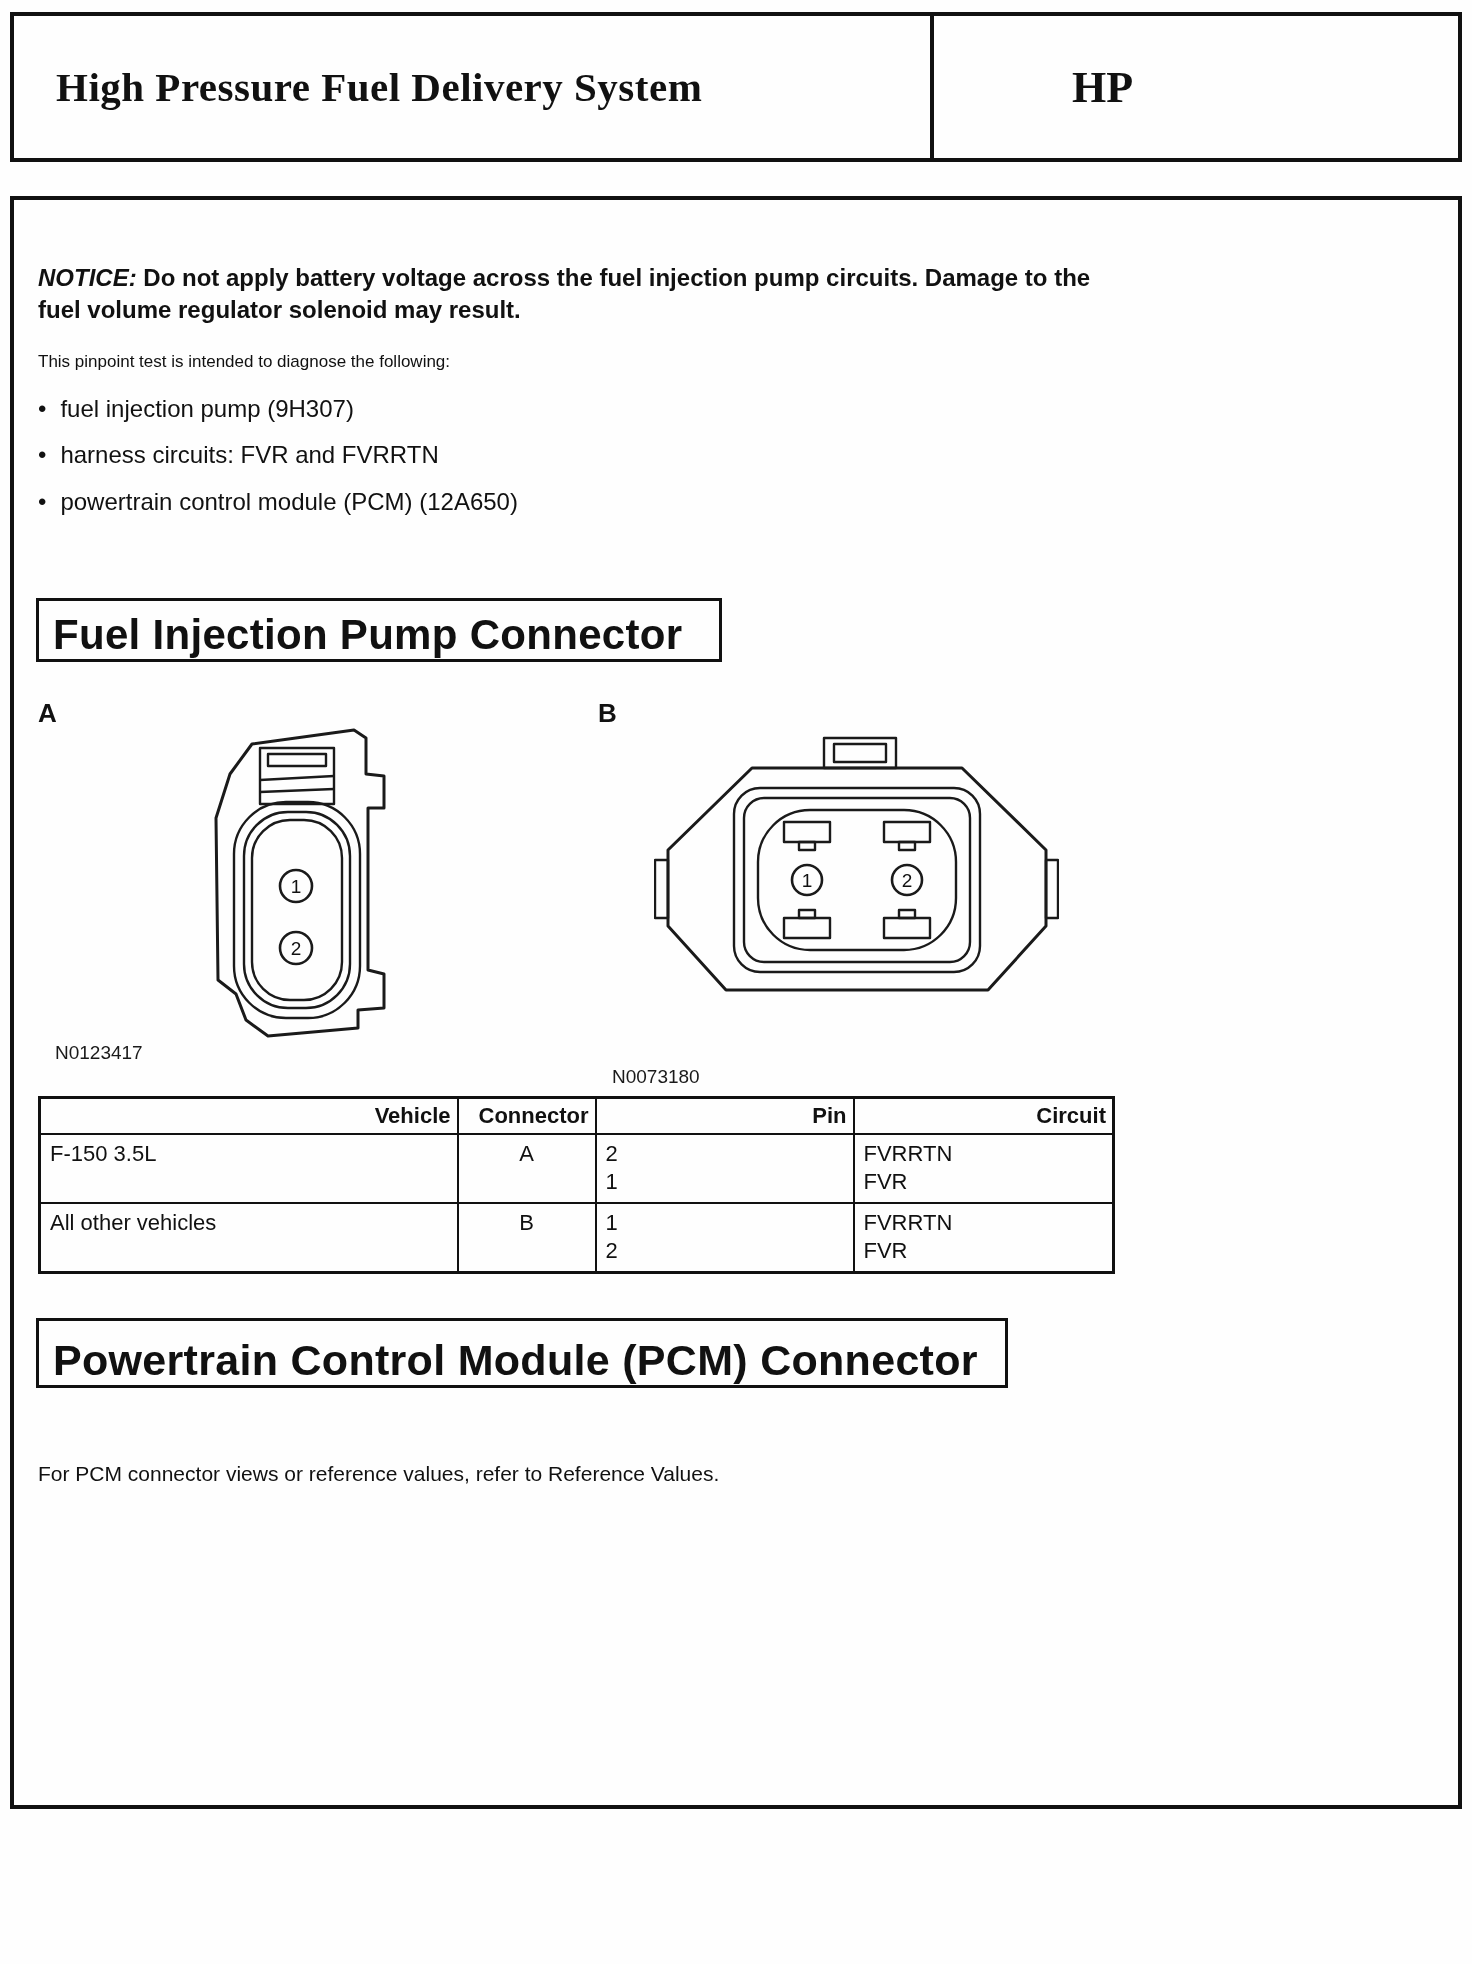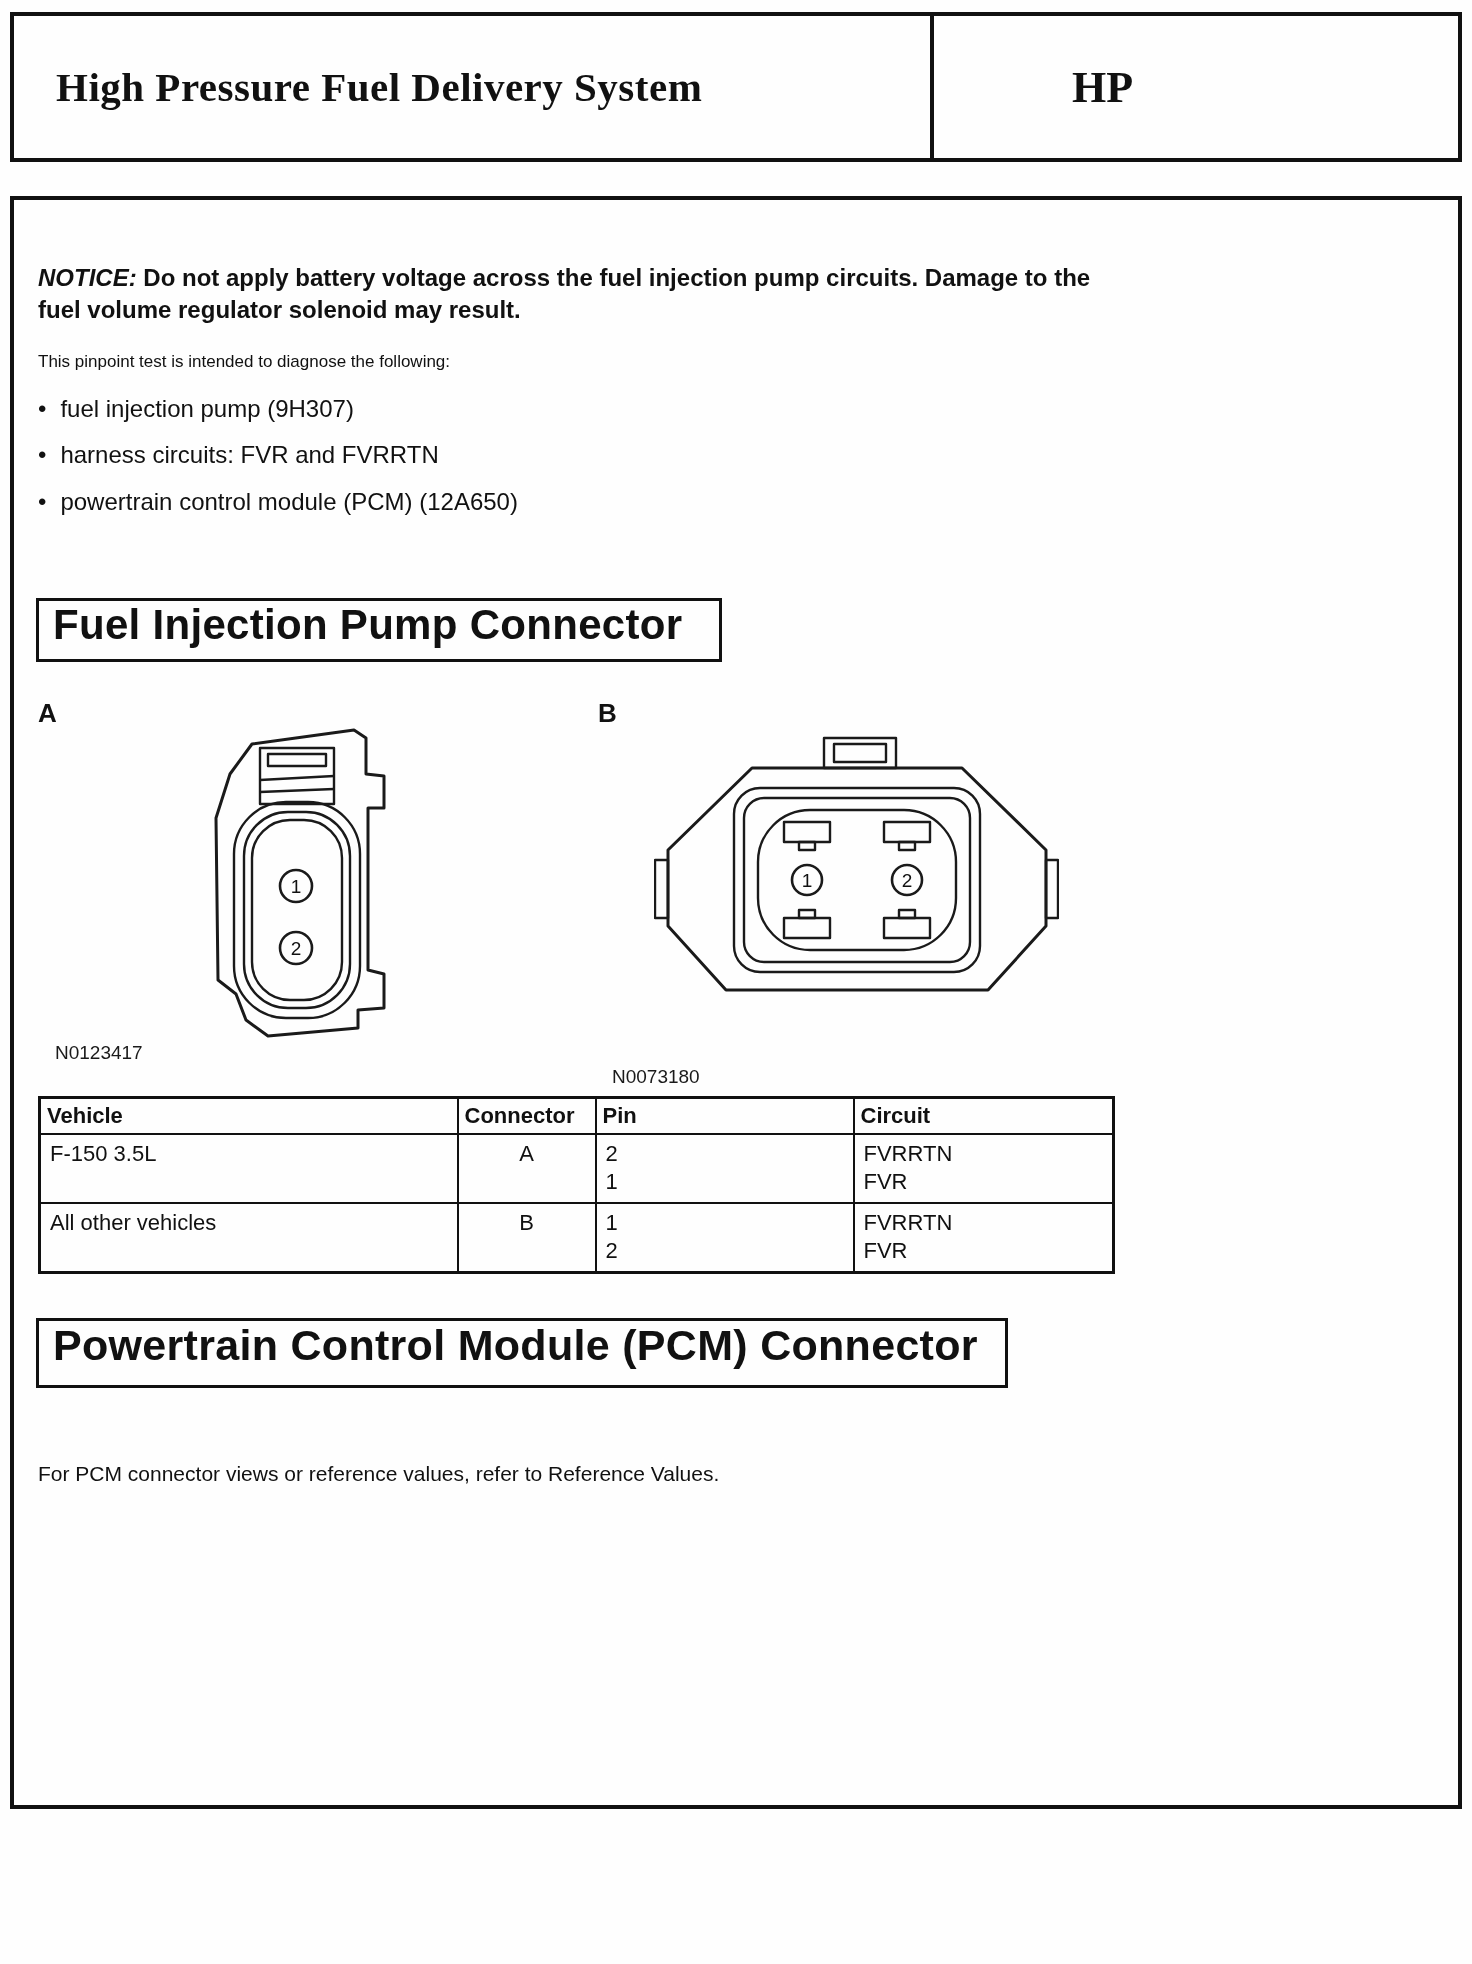--- a/index.html
+++ b/index.html
@@ -54,21 +54,21 @@
     list-style: none;
   }
   .bullet-item {
     font-size: 24px; margin-bottom: 20px; line-height: 1.1;
     display: flex; align-items: baseline;
   }
   .bullet-dot { margin-right: 14px; font-size: 24px; }
   .section-heading-box {
     position: absolute;
     border: 3px solid #111;
-    display: flex; align-items: flex-start;
+    display: flex; align-items: flex-end;
     padding-left: 14px;
     font-weight: bold; font-size: 42px; letter-spacing: 0.3px;
   }
   .section1-box { left: 22px; top: 398px; width: 686px; height: 64px; }
   .section2-box { left: 22px; top: 1118px; width: 972px; height: 70px; font-size: 43px; }
   .connector-label {
     position: absolute; font-weight: bold; font-size: 26px;
   }
   .label-a { left: 24px; top: 498px; }
   .label-b { left: 584px; top: 498px; }
@@ -89,21 +89,21 @@
   .pin-table {
     position: absolute; left: 24px; top: 896px;
     width: 1074px; border-collapse: collapse; table-layout: fixed;
     border: 3px solid #111;
     font-size: 22px;
   }
   .pin-table th, .pin-table td {
     border: 2px solid #111;
   }
   .pin-table th {
-    font-weight: bold; text-align: left; height: 36px; padding: 2px 6px;
+    font-weight: bold; text-align: right; height: 36px; padding: 2px 6px;
   }
   .pin-table td {
     vertical-align: top; padding: 5px 9px; height: 64px; line-height: 1.3;
   }
   .col-vehicle { width: 418px; }
   .col-connector { width: 138px; }
   .col-pin { width: 258px; }
   .col-circuit { width: 260px; }
   .cell-center { text-align: center; }
   .pcm-text {

